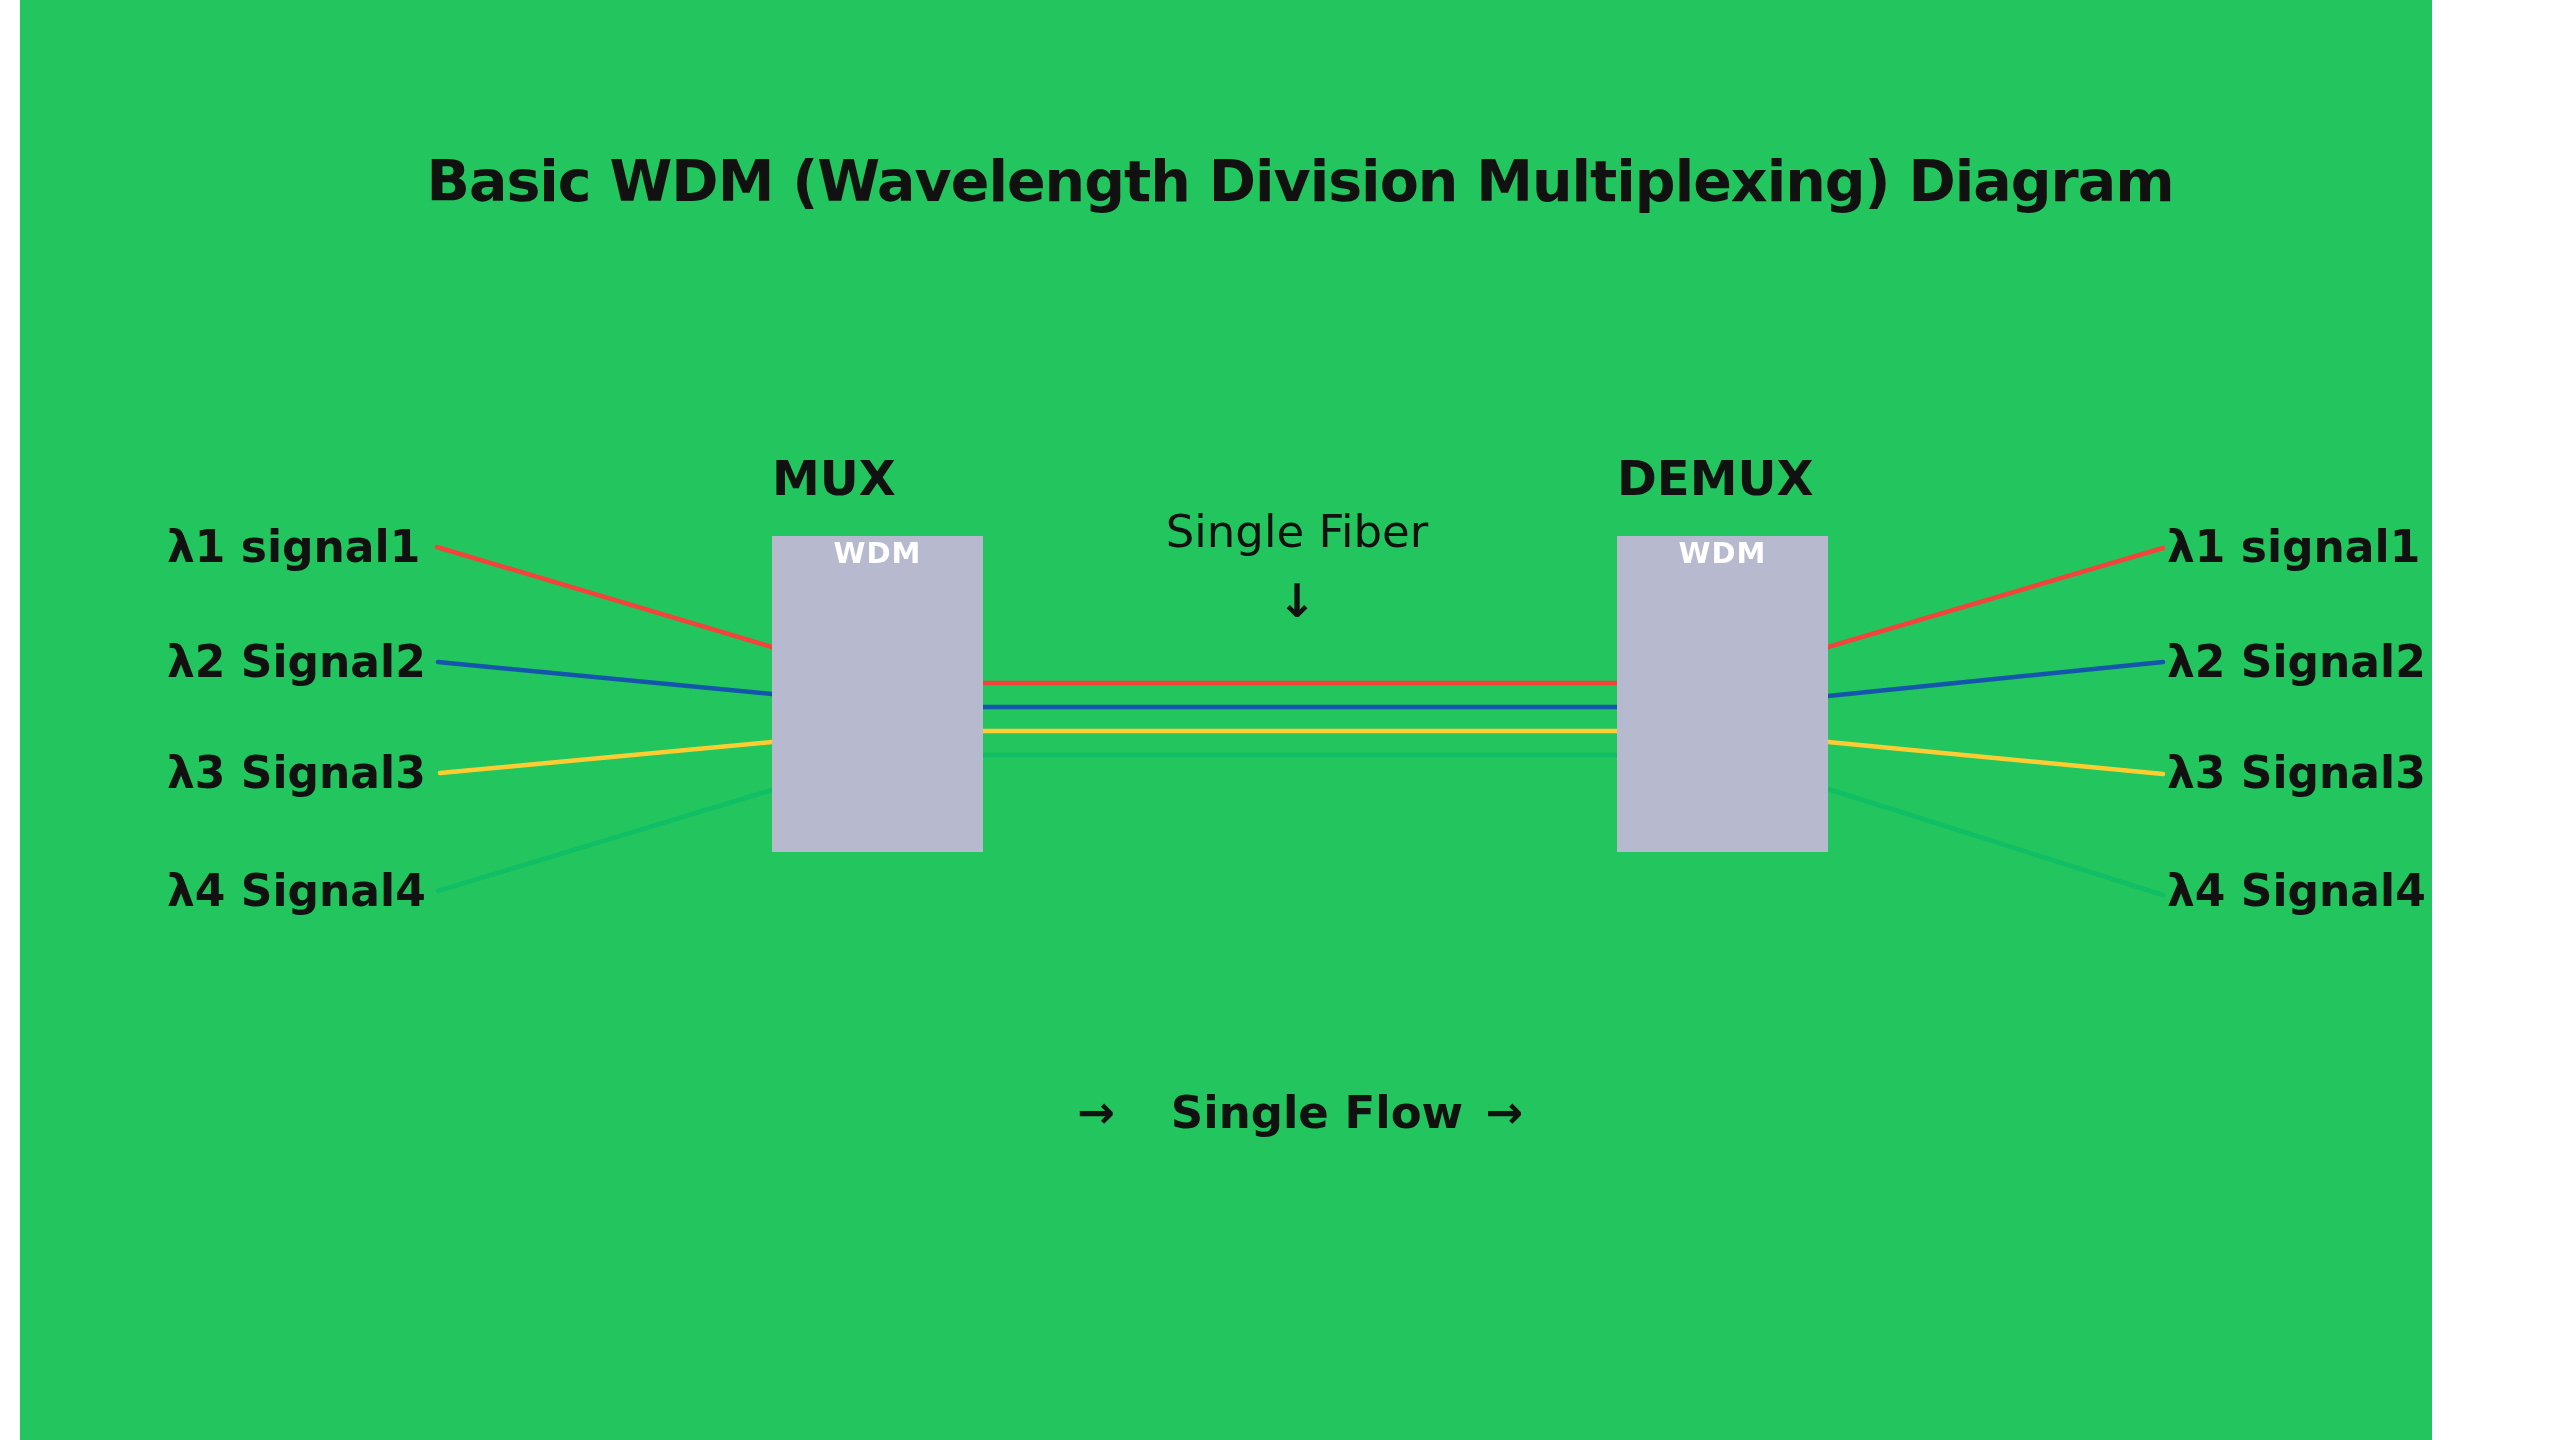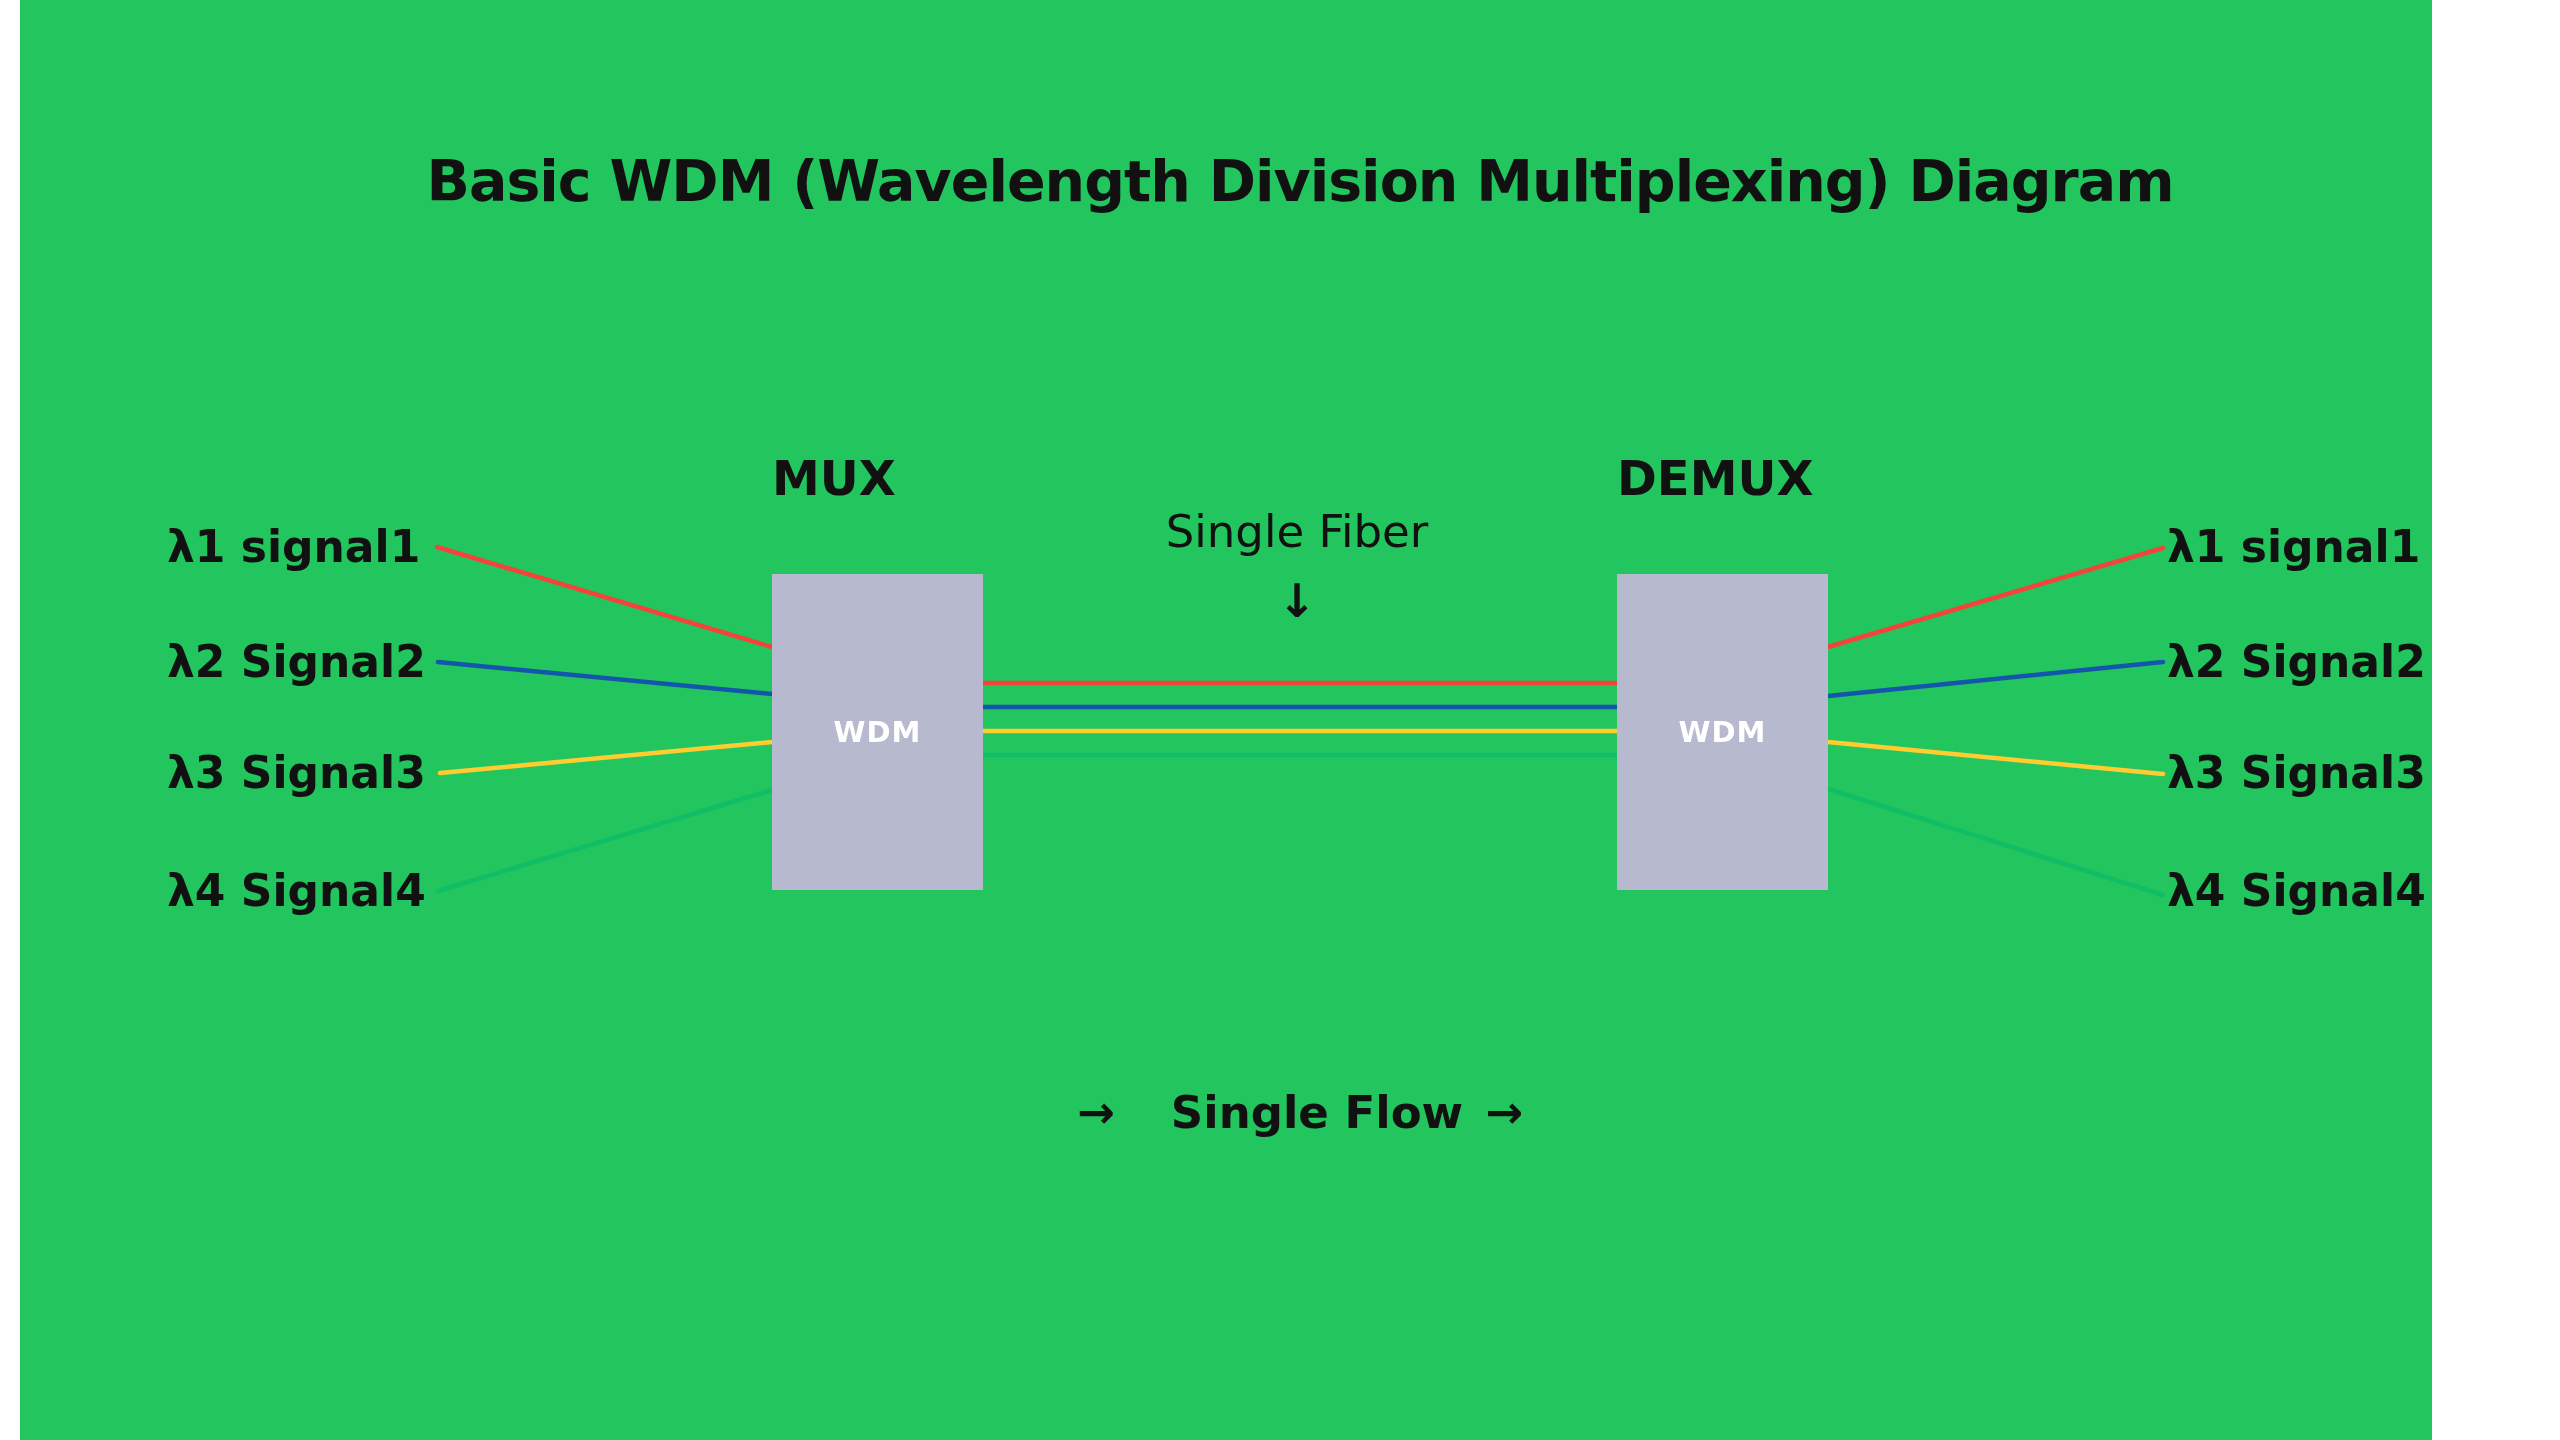--- a/index.html
+++ b/index.html
@@ -32,24 +32,24 @@
 
   .lines-svg {
     top: 0;
     left: 0;
     z-index: 1;
   }
 
   .device-box {
     width: 211px;
     height: 316px;
-    top: 574px;
+    top: 536px;
     z-index: 2;
     display: flex;
-    align-items: center;
+    align-items: flex-start;
     justify-content: center;
   }
   .device-box .wdm-text {
     color: #ffffff;
     font-size: 29px;
     font-weight: bold;
     letter-spacing: 1px;
   }
   .mux-box { left: 752px; }
   .demux-box { left: 1597px; }

